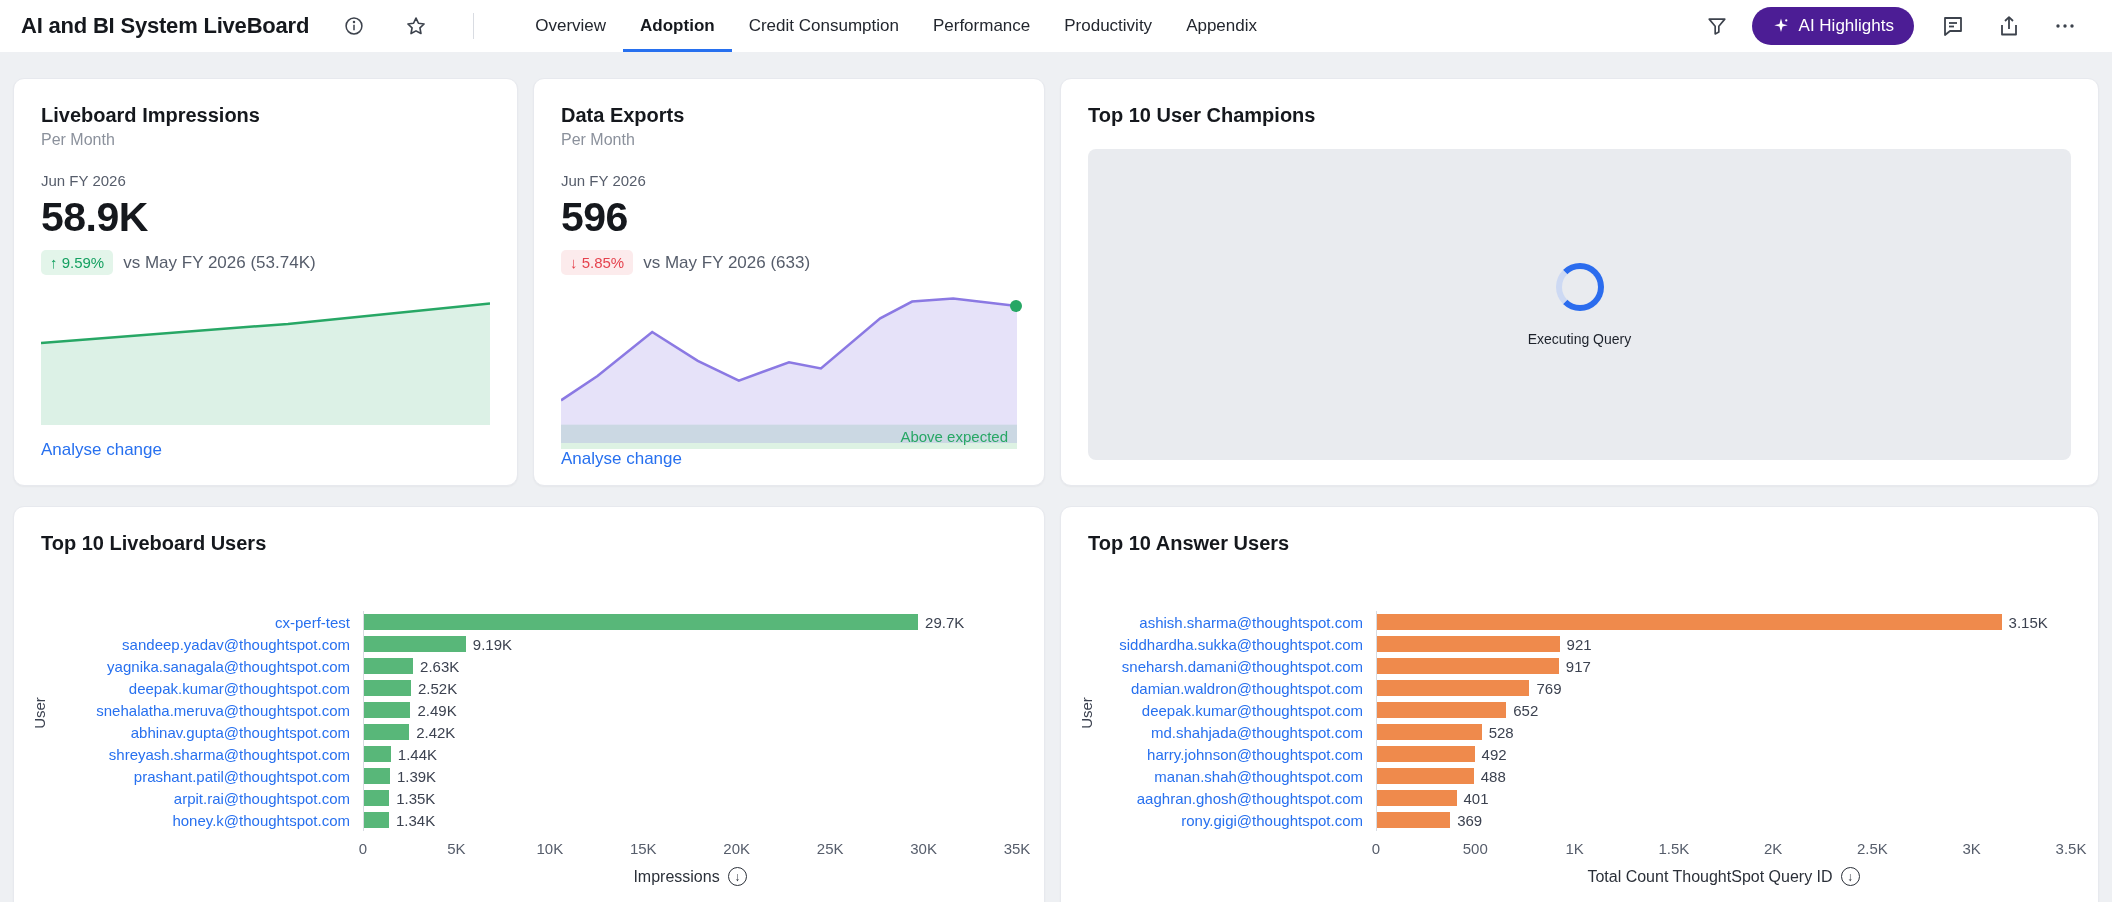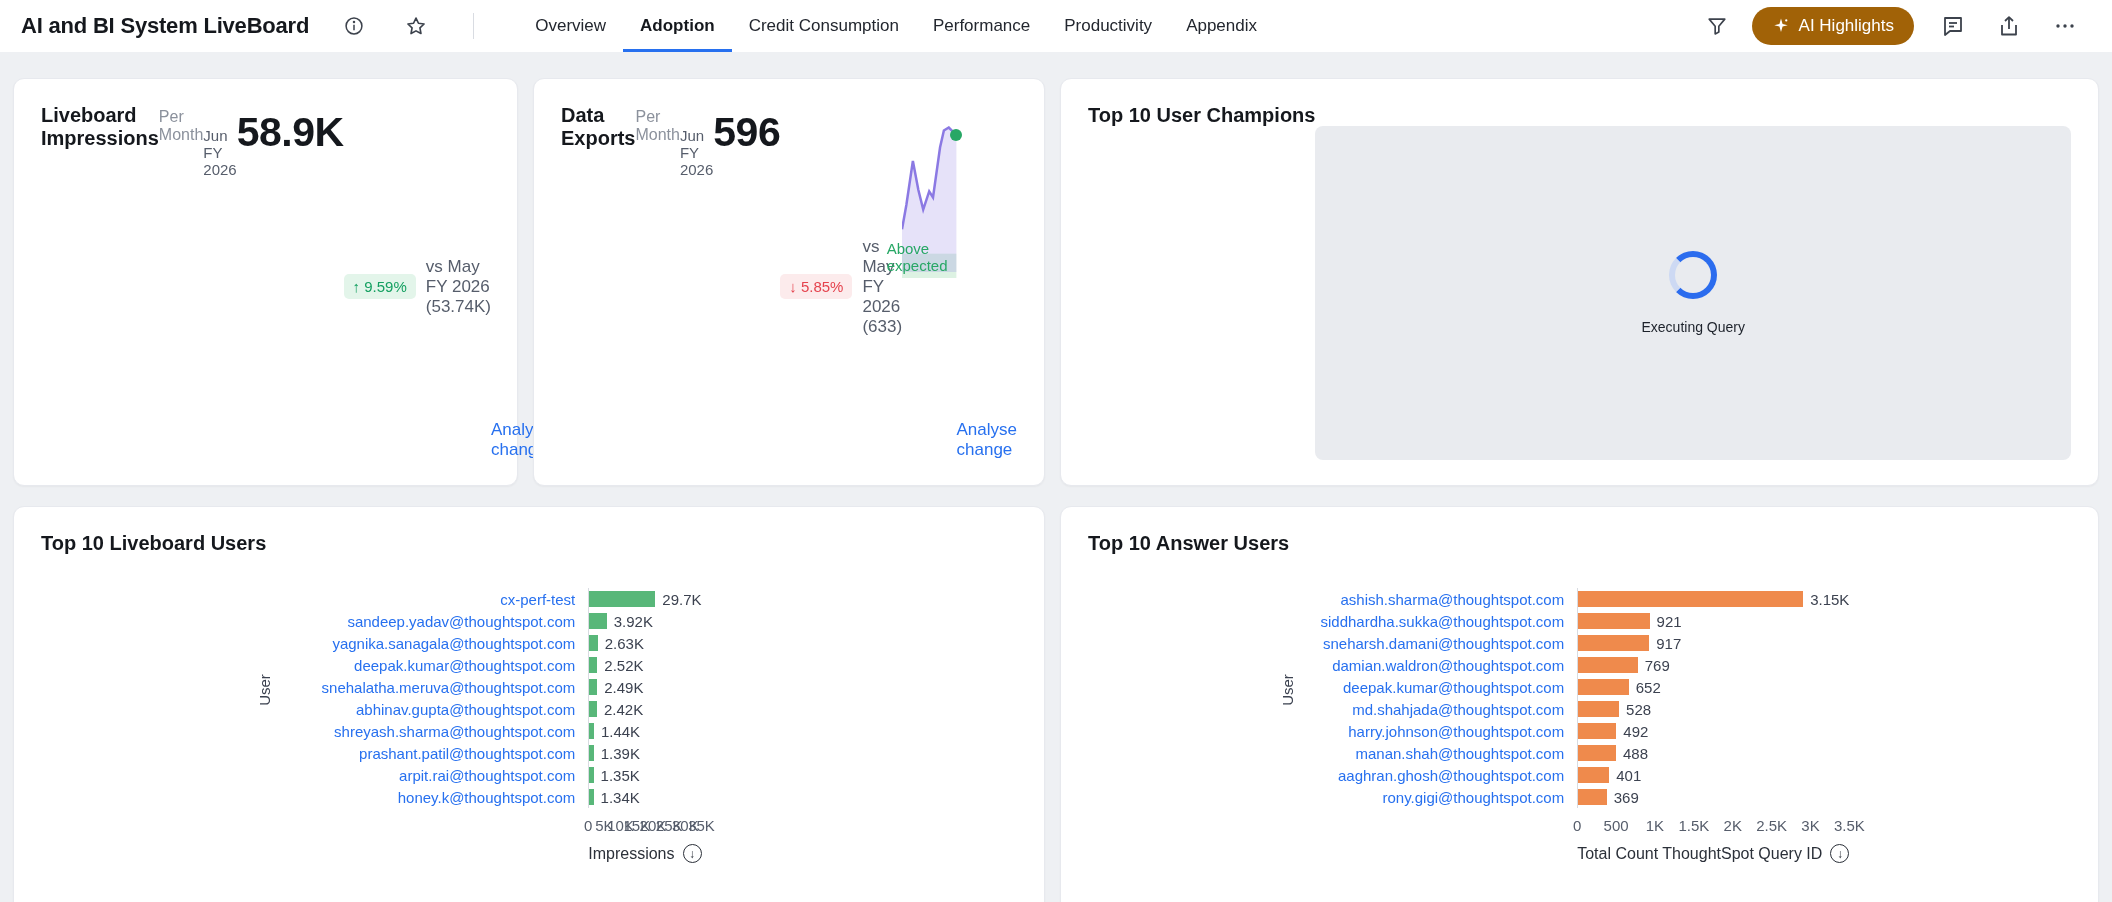--- a/index.html
+++ b/index.html
@@ -8,27 +8,27 @@
 
   
   .header { height:52px; background:#fff; display:flex; align-items:center; padding:0 30px 0 21px;gap:24px; }
   .hdr-title { font-size:22px; font-weight:700; color:#15181d; letter-spacing:-0.2px; white-space:nowrap; }
   .hdr-icon-btn { width:34px; height:34px; display:flex; align-items:center; justify-content:center; border:none; background:transparent; cursor:pointer; color:#3c424c; margin-left:4px; }
   .hdr-divider { width:1px; height:26px; background:#d9dce2; margin:0 20px 0 16px; }
   .tabs { display:flex; align-items:stretch; height:100%; }
   .tab { display:flex; align-items:center; padding:0 17px; font-size:17px; color:#23272f; cursor:pointer; text-decoration:none; border-bottom:3px solid transparent; border-top:3px solid transparent; white-space:nowrap; }
   .tab.active { font-weight:700; color:#15181d; border-bottom-color:#2770ef; }
   .hdr-right { margin-left:auto; display:flex; align-items:center; gap:18px; }
-  .ai-btn { display:flex; align-items:center; gap:9px; height:38px; padding:0 20px; border-radius:20px; border:none; background:#a16207; color:#fff; font-size:17px; font-weight:500; cursor:pointer; font-family:inherit; }
+  .ai-btn { display:flex; align-items:center; gap:9px; height:38px; padding:0 20px; border-radius:20px; border:none; background:#4c1d95; color:#fff; font-size:17px; font-weight:500; cursor:pointer; font-family:inherit; }
   svg.ico { display:block; }
 
   
   .main { padding:26px 13px 0; display:flex; flex-direction:column; gap:20px; }
   .row { display:flex; gap:15px; }
-  .card { background:#fff; border:1px solid #e7e9ee; border-radius:11px; padding:25px 27px; box-shadow:0 1px 2px rgba(20,24,33,.04); display:flex; flex-direction:row; }
+  .card { background:#fff; border:1px solid #e7e9ee; border-radius:11px; padding:25px 27px; box-shadow:0 1px 2px rgba(20,24,33,.04); display:flex; flex-direction:column; }
   .top-row .card { height:408px; }
   .card-impressions { width:505px; }
   .card-exports { width:512px; }
   .card-champions { flex:1; }
   .card-lb-users { width:1032px; height:430px; }
   .card-ans-users { flex:1; height:430px; }
 
   .card-title { font-size:20px; font-weight:600; color:#15181d; }
   .card-subtitle { font-size:16px; color:#8b919c; margin-top:4px; }
 
@@ -210,21 +210,21 @@
               <span class="bar-label">cx-perf-test</span>
               <div class="bar-track">
                 <div class="bar" style="width: 84.8571%; background: rgb(88, 183, 121);"></div>
                 <span class="bar-value">29.7K</span>
               </div>
             </div>
             <div class="bar-row">
               <span class="bar-label">sandeep.yadav@thoughtspot.com</span>
               <div class="bar-track">
                 <div class="bar" style="width: 15.6%; background: rgb(88, 183, 121);"></div>
-                <span class="bar-value">3.92K</span>
+                <span class="bar-value">9.19K</span>
               </div>
             </div>
             <div class="bar-row">
               <span class="bar-label">yagnika.sanagala@thoughtspot.com</span>
               <div class="bar-track">
                 <div class="bar" style="width: 7.51429%; background: rgb(88, 183, 121);"></div>
                 <span class="bar-value">2.63K</span>
               </div>
             </div>
             <div class="bar-row">

